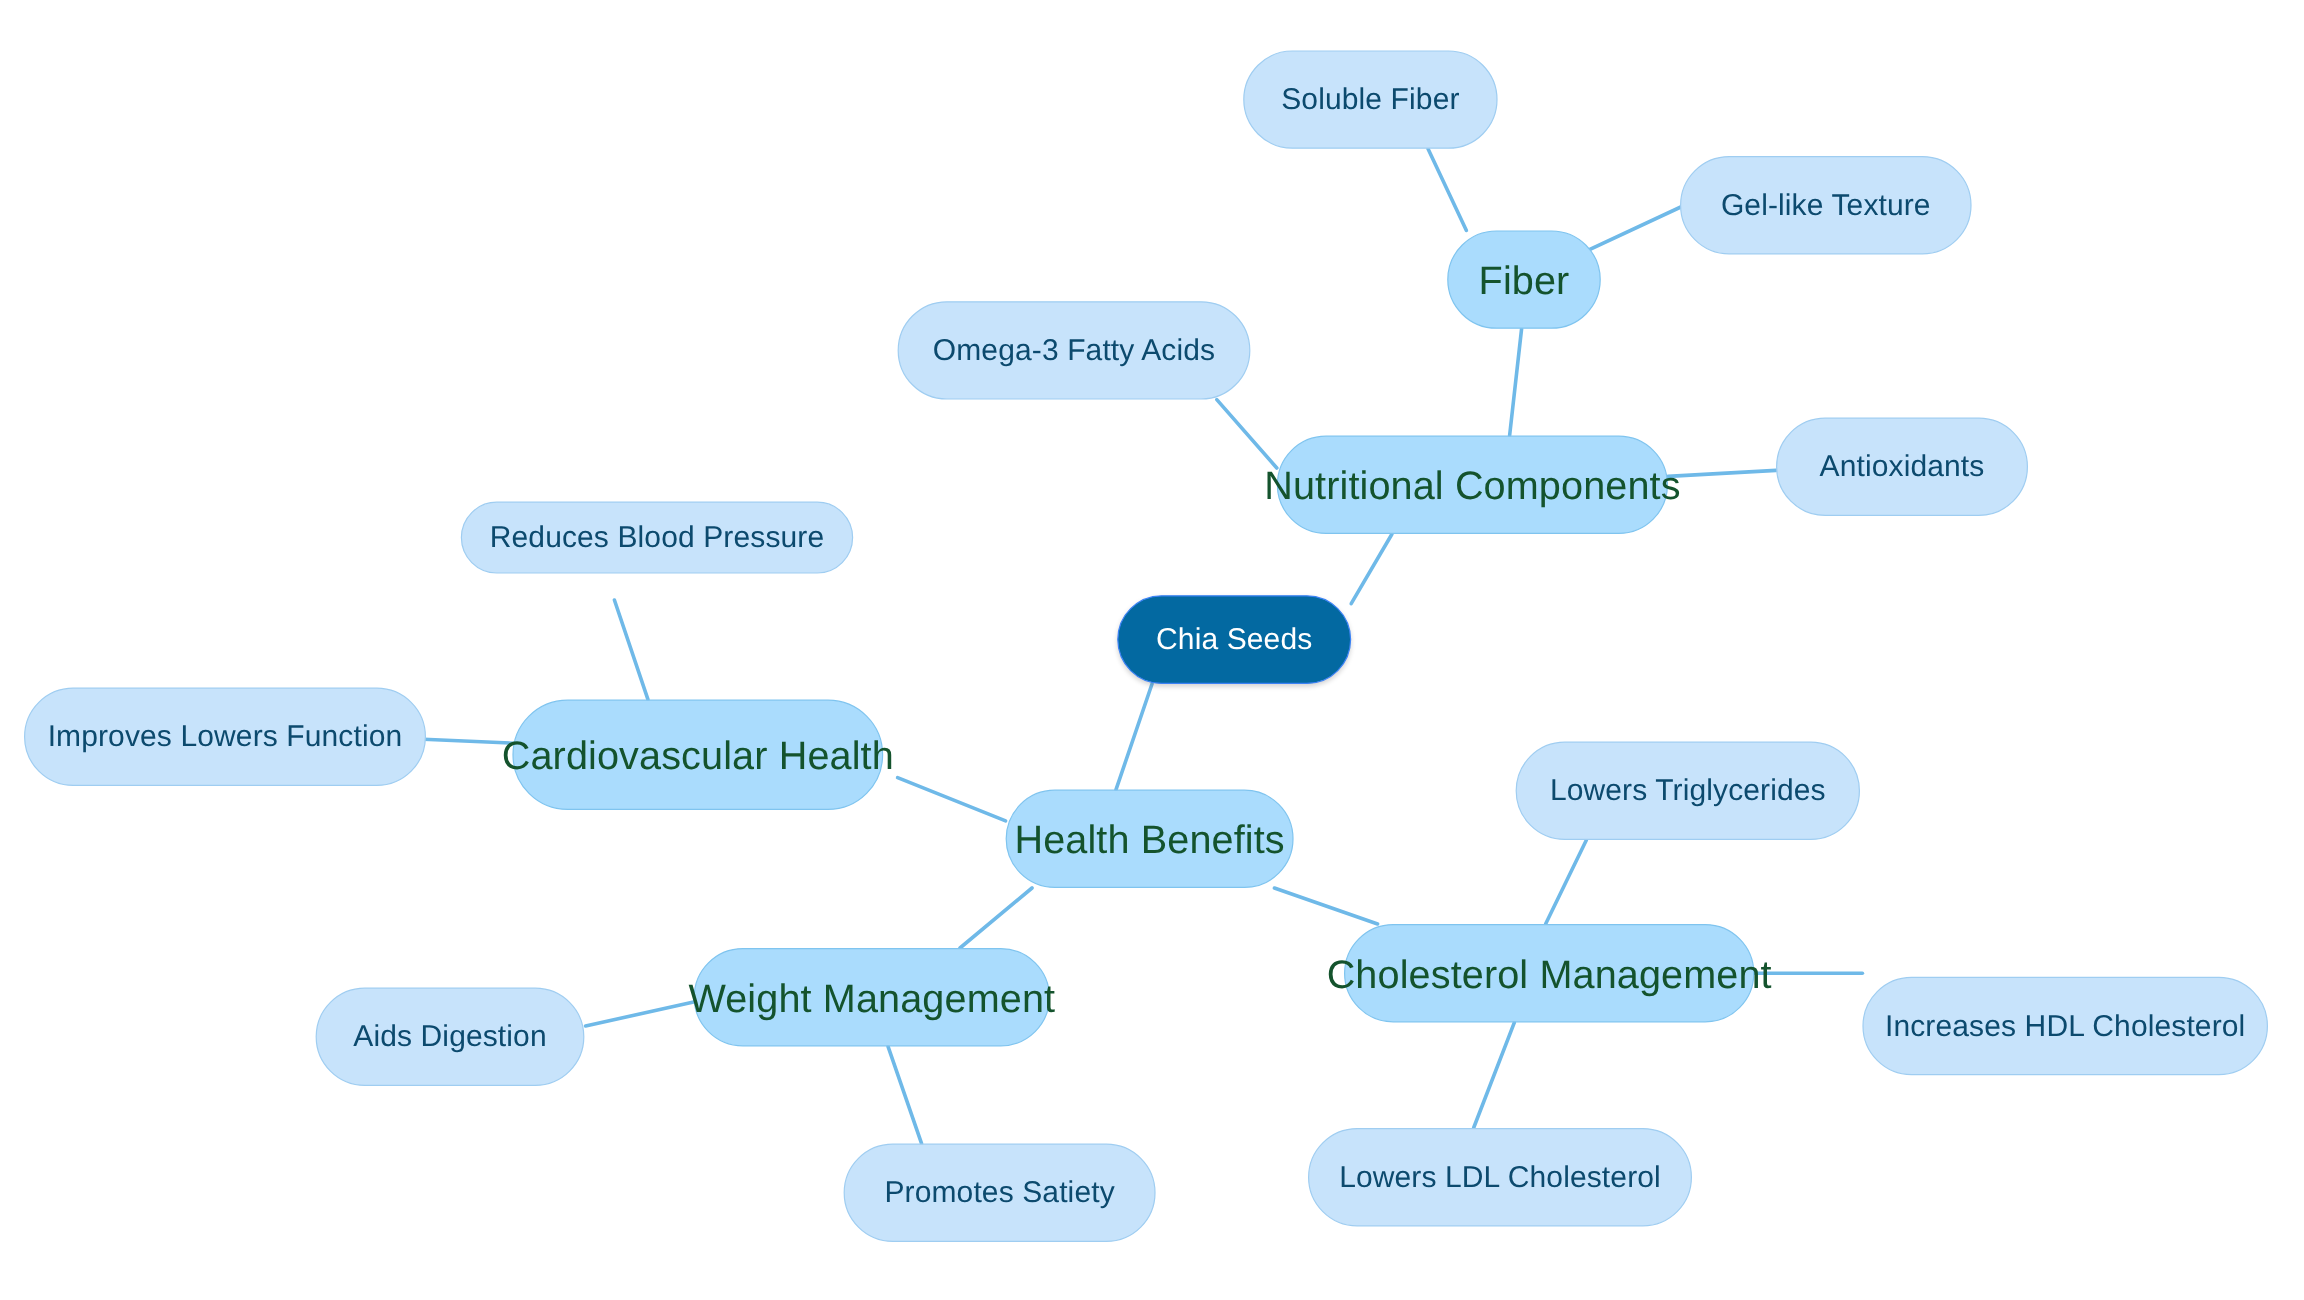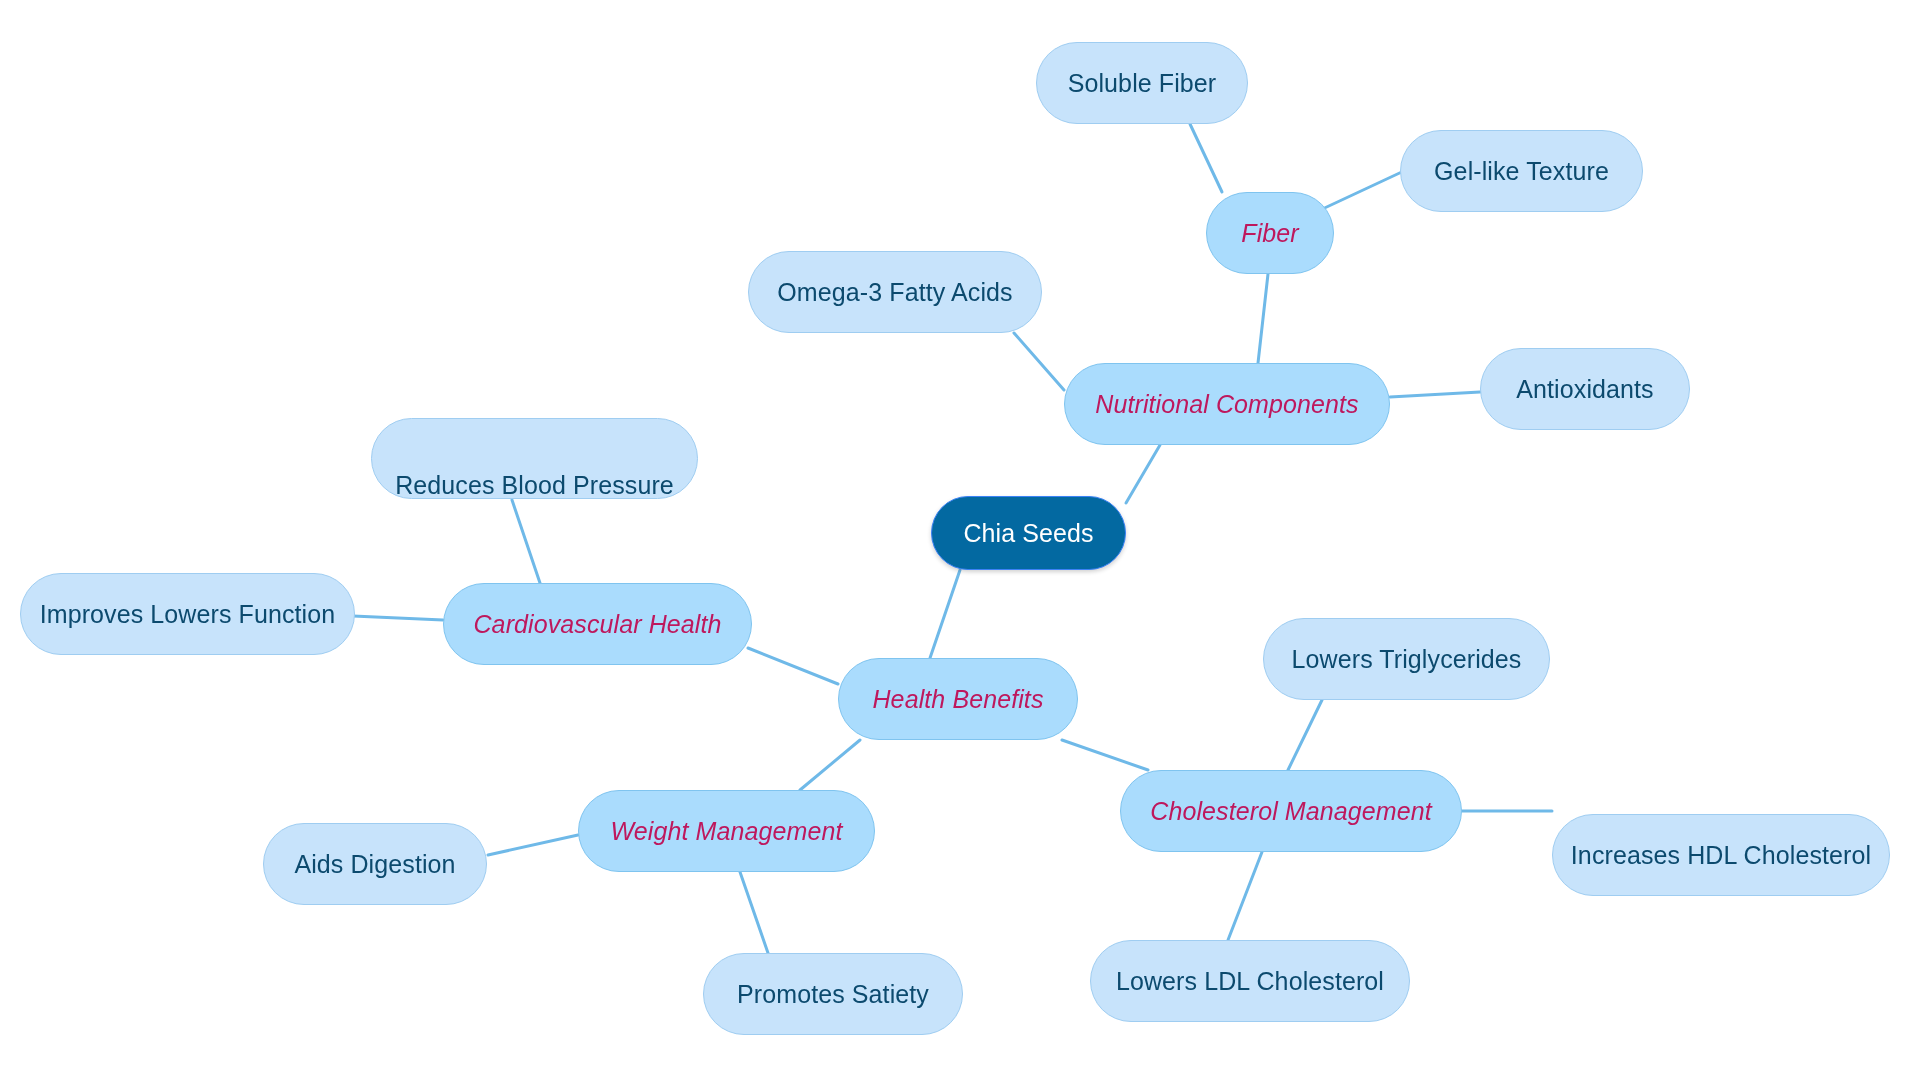--- a/index.html
+++ b/index.html
@@ -37,23 +37,22 @@
   .node.root {
     background: #0369a1;
     border: 1px solid #3b82f6;
     color: #ffffff;
     font-size: 25px;
     box-shadow: 0 2px 4px rgba(0,0,0,0.18);
   }
   .node.branch {
     background: #aadcfd;
     border: 1.4px solid #7fc4ef;
-    color: #be185d;
-    font-size: 25px;
-    font-style: italic;
+    color: #14532d;
+    font-size: 33px;
   }
   .node.leaf {
     background: #c7e3fb;
     border: 1.4px solid #9fcdf1;
     color: #0c4a6e;
     font-size: 25px;
   }
   .node-label {
     display: block;
     line-height: 1;
@@ -100,24 +99,24 @@
       </div>
       <div class="node leaf" style="left: 1036px; top: 42px; width: 212px; height: 82px;">
         <span class="node-label">Soluble Fiber</span>
       </div>
       <div class="node leaf" style="left: 1400px; top: 95px; width: 243px; height: 82px; margin-top: 35px;">
         <span class="node-label">Gel-like Texture</span>
       </div>
       <div class="node branch" style="left: 838px; top: 658px; width: 240px; height: 82px;">
         <span class="node-label">Health Benefits</span>
       </div>
-      <div class="node branch" style="left: 443px; top: 583px; width: 309px; height: 82px;">
+      <div class="node branch" style="left: 427px; top: 583px; width: 309px; height: 92px;">
         <span class="node-label">Cardiovascular Health</span>
       </div>
-      <div class="node leaf" style="left: 371px; top: 418px; width: 327px; height: 81px; align-items: flex-end;">
+      <div class="node leaf" style="left: 384px; top: 418px; width: 327px; height: 60px;">
         <span class="node-label">Reduces Blood Pressure</span>
       </div>
       <div class="node leaf" style="left: 20px; top: 573px; width: 335px; height: 82px;">
         <span class="node-label">Improves Lowers Function</span>
       </div>
       <div class="node branch" style="left: 578px; top: 790px; width: 297px; height: 82px;">
         <span class="node-label">Weight Management</span>
       </div>
       <div class="node leaf" style="left: 263px; top: 823px; width: 224px; height: 82px; text-align: right;">
         <span class="node-label">Aids Digestion</span>

